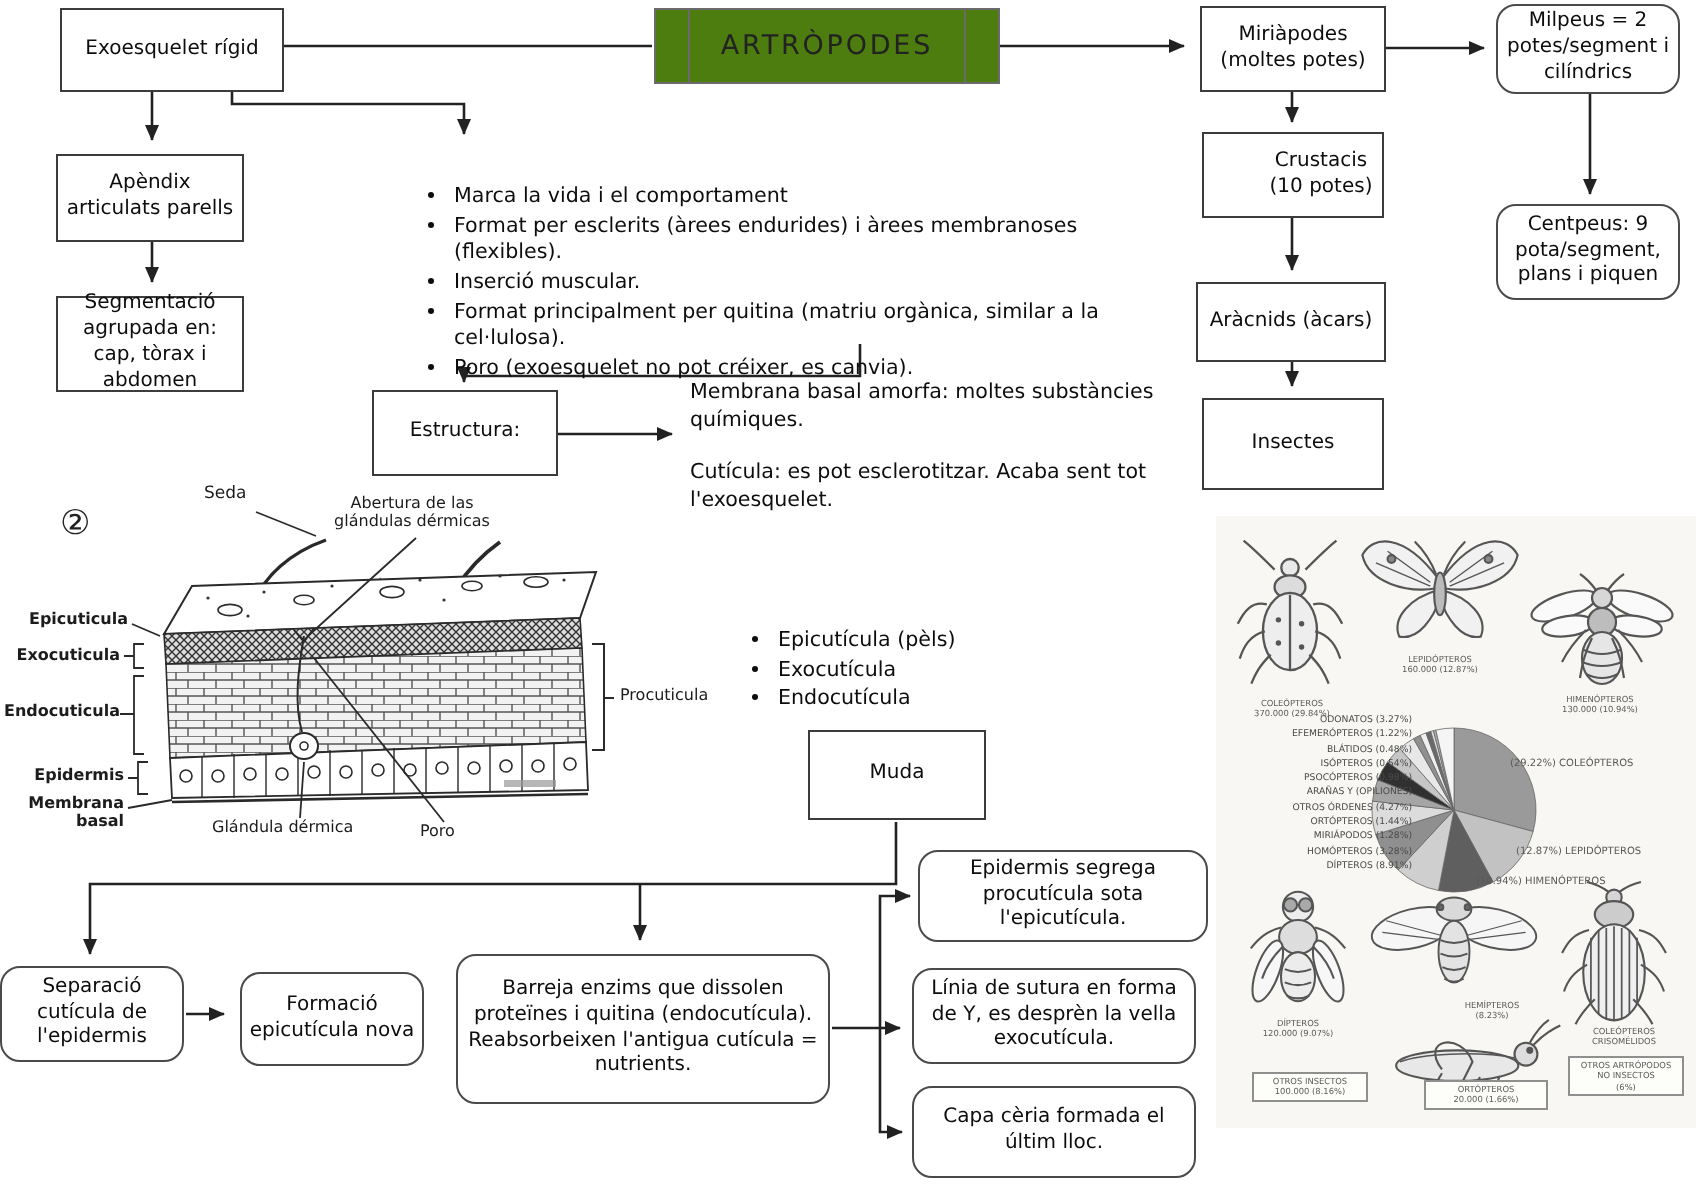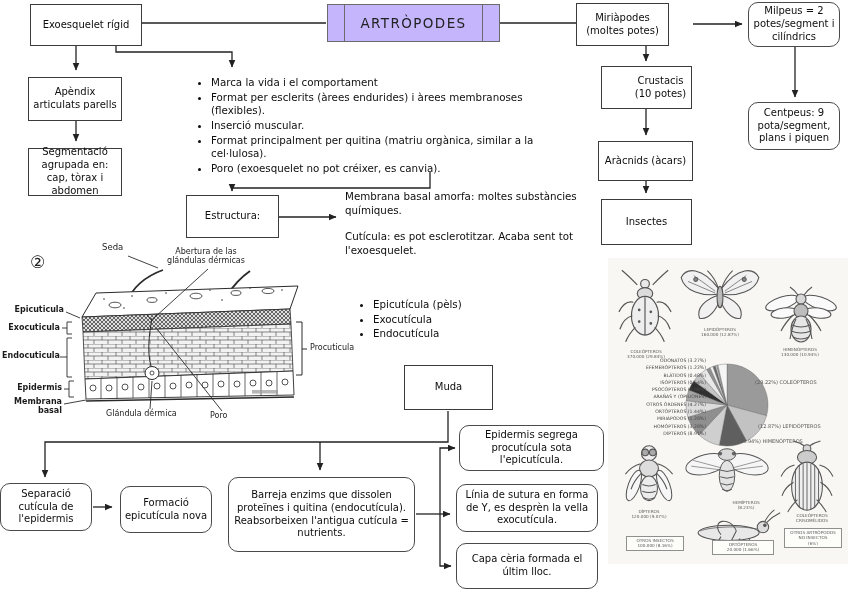--- a/index.html
+++ b/index.html
@@ -3,28 +3,28 @@
 <meta charset="utf-8">
 <style>
   html,body{margin:0;padding:0;background:#ffffff;}
   body{font-family:"DejaVu Sans","Liberation Sans",sans-serif;color:#111;}
   .canvas{position:relative;width:848px;height:592px;background:#fff;overflow:hidden;}
   svg.layer{position:absolute;left:0;top:0;z-index:1;pointer-events:none;}
   .box,.rbox{position:absolute;z-index:2;background:#fff;border:1.4px solid #3c3c3c;
     display:flex;align-items:center;justify-content:center;text-align:center;
     font-size:10px;line-height:1.28;padding:2px 3px;box-sizing:border-box;color:#0d0d0d;}
   .rbox{border-radius:10px;border-color:#4a4a4a;}
-  .title-box{position:absolute;z-index:2;background:#c4b5fd;border:1.9px solid #6b6b6b;
+  .title-box{position:absolute;z-index:2;background:#4d7c0f;border:1.9px solid #6b6b6b;
     display:flex;align-items:center;justify-content:center;font-size:13.5px;
     letter-spacing:1.4px;color:#222;box-sizing:border-box;}
   .title-box::before,.title-box::after{content:"";position:absolute;top:0;bottom:0;width:0;
     border-left:1.7px solid #6b6b6b;}
   .title-box::before{left:16px;}
   .title-box::after{right:16px;}
-  ul.blist{position:absolute;z-index:2;margin:0;padding-left:15px;font-size:10.3px;
+  ul.blist{position:absolute;z-index:2;margin:16px;padding-left:15px;font-size:10.3px;
     line-height:1.33;color:#0d0d0d;}
   ul.blist li{margin:0 0 1px 0;}
   .notes{position:absolute;z-index:2;font-size:10.3px;line-height:1.32;color:#0d0d0d;}
   .notes p{margin:0 0 13px 0;}
   .dlabel{position:absolute;z-index:3;font-size:8px;line-height:1.1;color:#1c1c1c;white-space:pre-line;}
   .ralign{text-align:right;font-weight:bold;}
   .fignum{position:absolute;z-index:3;font-size:17px;color:#222;}
   .panel{position:absolute;left:608px;top:258px;width:240px;height:306px;background:#f8f7f3;z-index:1;}
   .tcap{position:absolute;z-index:3;font-size:4.2px;line-height:1.3;color:#5a5a5a;
     text-align:center;white-space:pre-line;}
@@ -146,21 +146,21 @@
   </div>
   <div class="box" style="left:28px;top:77px;width:94px;height:44px;">
     <span>Apèndix articulats parells</span>
   </div>
   <div class="box" style="left:28px;top:148px;width:94px;height:48px;">
     <span>Segmentació agrupada en: cap, tòrax i abdomen</span>
   </div>
   <div class="title-box" style="left:327px;top:4px;width:173px;height:38px;">
     <span>ARTRÒPODES</span>
   </div>
-  <div class="box" style="left:576px;top:3px;width:93px;height:43px;">
+  <div class="box" style="left:600px;top:3px;width:93px;height:43px;">
     <span>Miriàpodes (moltes potes)</span>
   </div>
   <div class="box" style="left:601px;top:66px;width:91px;height:43px;padding-left:31px;">
     <span>Crustacis (10 potes)</span>
   </div>
   <div class="box" style="left:598px;top:141px;width:95px;height:40px;">
     <span>Aràcnids (àcars)</span>
   </div>
   <div class="box" style="left:601px;top:199px;width:91px;height:46px;">
     <span>Insectes</span>

